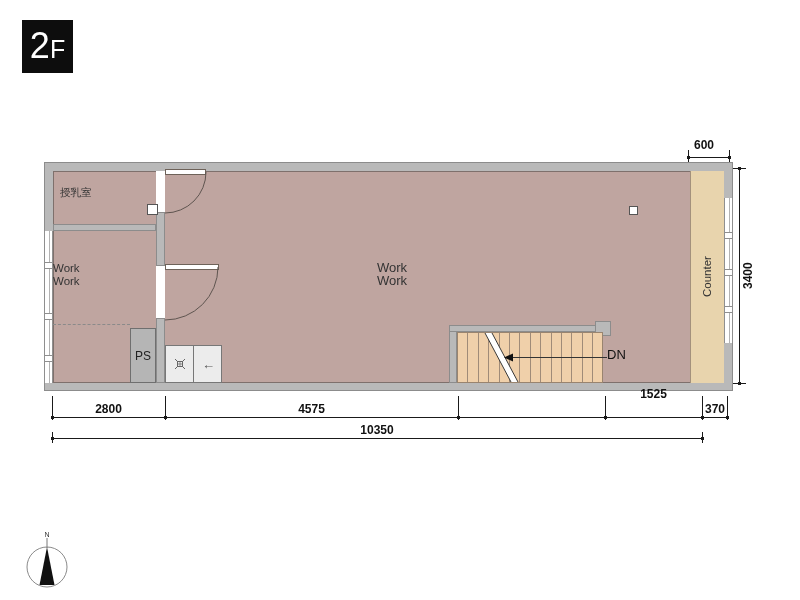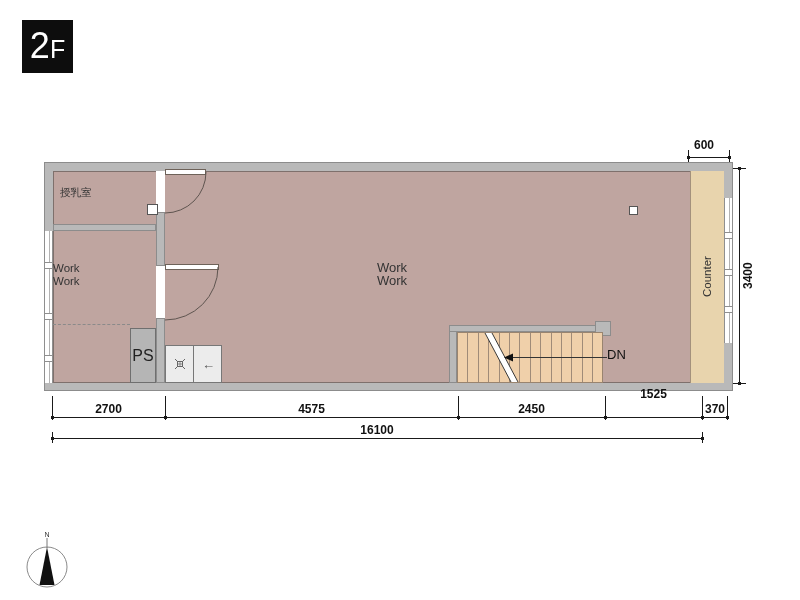--- a/index.html
+++ b/index.html
@@ -50,21 +50,21 @@
   .win-left{left:44px;top:231px;width:9px;height:152px;}
   .win-right{left:724px;top:198px;width:9px;height:145px;}
   .glaze{position:absolute;left:4px;top:0;bottom:0;width:1px;background:#b3b3b3;}
   .mull{position:absolute;left:0;right:0;height:5px;background:#fff;border-top:1px solid #8f8f8f;border-bottom:1px solid #8f8f8f;}
 
   
   .rlabel{color:#333;text-align:left;}
   .nursing{left:60px;top:186px;width:92px;font-size:10.5px;}
   .staff{left:53px;top:262px;width:104px;font-size:11.5px;line-height:13px;}
   .work{left:377px;top:261px;width:100px;font-size:13px;line-height:13px;}
-  .ps-label{font-size:16px;color:#222;}
+  .ps-label{font-size:12px;color:#222;}
   .counter-label{left:690px;top:171px;width:34px;height:212px;display:flex;align-items:center;justify-content:center;
       writing-mode:vertical-rl;transform:rotate(180deg);font-size:11.5px;color:#333;}
   .dn{left:607px;top:347px;font-size:13px;color:#111;}
 
   
   .dimtext{font-weight:bold;font-size:12px;color:#111;text-align:center;}
   .dimline-h{height:1px;background:#1a1a1a;}
   .dimline-v{width:1px;background:#1a1a1a;}
   .dot{width:3px;height:3px;background:#1a1a1a;}
   .tick-v{width:1px;background:#1a1a1a;}
@@ -162,40 +162,39 @@
   <div class="abs dot" style="left:687px;top:156px;"></div>
   <div class="abs dot" style="left:728px;top:156px;"></div>
 
   <div class="abs dimline-v" style="left:739px;top:168px;height:215px;"></div>
   <div class="abs tick-h" style="left:733px;top:168px;width:13px;"></div>
   <div class="abs tick-h" style="left:733px;top:383px;width:13px;"></div>
   <div class="abs dot" style="left:738px;top:167px;"></div>
   <div class="abs dot" style="left:738px;top:382px;"></div>
   <div class="abs dim-right-text">3400</div>
 
-  <div class="abs dimtext" style="left:52px;top:402px;width:113px;">2700</div>
+  <div class="abs dimtext" style="left:52px;top:402px;width:113px;">2800</div>
   <div class="abs dimtext" style="left:165px;top:402px;width:293px;">4575</div>
-  <div class="abs dimtext" style="left:458px;top:402px;width:147px;">2450</div>
   <div class="abs dimtext" style="left:605px;top:387px;width:97px;">1525</div>
   <div class="abs dimtext" style="left:699px;top:402px;width:32px;">370</div>
   <div class="abs dimline-h" style="left:52px;top:417px;width:675px;"></div>
   <div class="abs tick-v" style="left:52px;top:396px;height:24px;"></div>
   <div class="abs tick-v" style="left:165px;top:396px;height:24px;"></div>
   <div class="abs tick-v" style="left:458px;top:396px;height:24px;"></div>
   <div class="abs tick-v" style="left:605px;top:396px;height:24px;"></div>
   <div class="abs tick-v" style="left:702px;top:396px;height:24px;"></div>
   <div class="abs tick-v" style="left:727px;top:396px;height:24px;"></div>
   <div class="abs dot" style="left:51px;top:416px;"></div>
   <div class="abs dot" style="left:164px;top:416px;"></div>
   <div class="abs dot" style="left:457px;top:416px;"></div>
   <div class="abs dot" style="left:604px;top:416px;"></div>
   <div class="abs dot" style="left:701px;top:416px;"></div>
   <div class="abs dot" style="left:726px;top:416px;"></div>
 
-  <div class="abs dimtext" style="left:52px;top:423px;width:650px;">16100</div>
+  <div class="abs dimtext" style="left:52px;top:423px;width:650px;">10350</div>
   <div class="abs dimline-h" style="left:52px;top:438px;width:650px;"></div>
   <div class="abs tick-v" style="left:52px;top:432px;height:11px;"></div>
   <div class="abs tick-v" style="left:702px;top:432px;height:11px;"></div>
   <div class="abs dot" style="left:51px;top:437px;"></div>
   <div class="abs dot" style="left:701px;top:437px;"></div>
 
   <svg class="overlay" style="left:25px;top:528px;" width="44" height="62" viewBox="0 0 44 62">
     <text x="22" y="9" font-size="7" fill="#333" text-anchor="middle" font-family="Liberation Sans, sans-serif">N</text>
     <line x1="22" y1="10" x2="22" y2="20" stroke="#555" stroke-width="0.8"></line>
     <circle cx="22" cy="39" r="20" fill="none" stroke="#8a8a8a" stroke-width="1"></circle>

